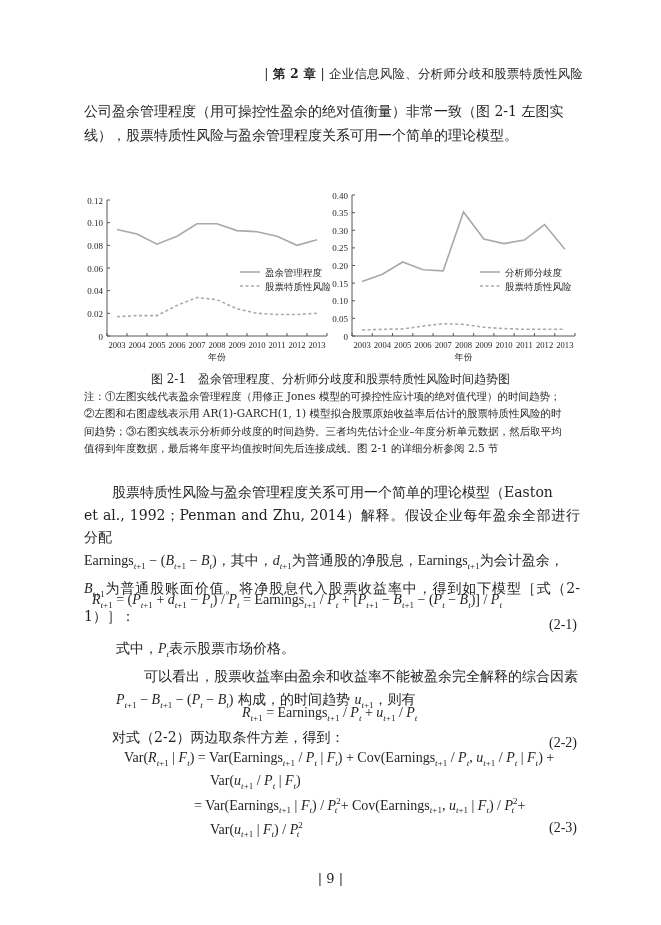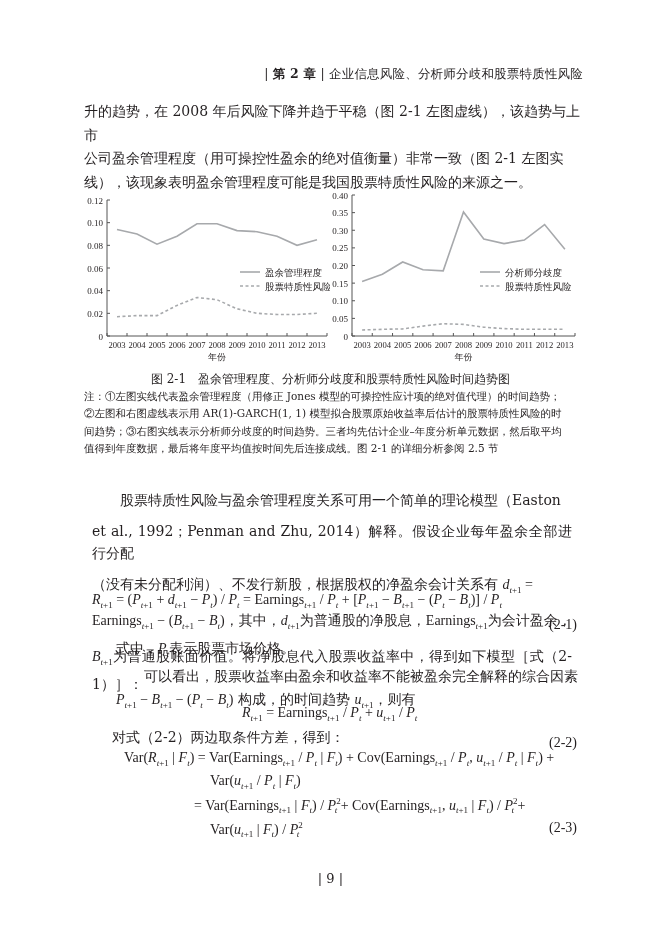--- a/index.html
+++ b/index.html
@@ -9,39 +9,38 @@
   .header b { font-weight: bold; }
   .para { position: absolute; left: 84px; width: 496px; font-size: 14px; line-height: 23px; text-align: justify; }
   .para p { margin: 0; }
   .indent { text-indent: 28px; }
   .chart { position: absolute; }
   .chart svg text { font-family: "Liberation Serif", "DejaVu Serif", serif; fill: #231f20; }
   .caption { position: absolute; top: 371px; left: 0; width: 661px; text-align: center; font-size: 12px; }
   .note { position: absolute; top: 388px; left: 84px; width: 500px; font-size: 10.5px; line-height: 17.3px; text-align: justify; }
   .note p { margin: 0; }
   .body2 { position: absolute; top: 481px; left: 84px; width: 496px; font-size: 14px; line-height: 22.5px; text-align: justify; }
-  .body2 p { margin: 8px; }
+  .body2 p { margin: 0; }
   .eq { font-family: "Liberation Serif", "DejaVu Serif", serif; font-size: 14px; white-space: nowrap; }
   .eqline { position: absolute; font-family: "Liberation Serif", "DejaVu Serif", serif; font-size: 14px; white-space: nowrap; }
   .eqnum { position: absolute; right: 84px; font-family: "Liberation Serif", serif; font-size: 14px; }
   i { font-style: italic; }
   sub, sup { font-size: 9px; }
   .pageno { position: absolute; top: 871px; left: 0; width: 661px; text-align: center; font-size: 13px; }
 </style>
 </head>
 <body>
 
 <div class="header">
   <span>| </span><b>第 2 章</b><span> | </span><span>企业信息风险、分析师分歧和股票特质性风险</span>
 </div>
 
 <div class="para" style="top:100px; line-height:23.5px;">
-  <p>升的趋势，在 2008 年后风险下降并趋于平稳（图 2-1 左图虚线），该趋势与上市</p>
   <p>公司盈余管理程度（用可操控性盈余的绝对值衡量）非常一致（图 2-1 左图实</p>
-  <p>线），该现象表明盈余管理程度可能是我国股票特质性风险的来源之一。</p>
+  <p>线），股票特质性风险与盈余管理程度关系可用一个简单的理论模型。</p>
 </div>
 
 <div class="chart" style="left:80px; top:185px;">
   <svg id="chart0" width="250" height="180">
       <line x1="27" y1="15" x2="27" y2="151" stroke="#555" stroke-width="1"></line>
       <line x1="27" y1="151" x2="247" y2="151" stroke="#555" stroke-width="1"></line>
       <line x1="27" y1="151" x2="30" y2="151" stroke="#555" stroke-width="1"></line>
       <text x="23" y="154.5" font-size="9" text-anchor="end">0</text>
       <line x1="27" y1="128.33333333333334" x2="30" y2="128.33333333333334" stroke="#555" stroke-width="1"></line>
       <text x="23" y="131.83333333333334" font-size="9" text-anchor="end">0.02</text>
@@ -192,21 +191,20 @@
 <div class="note">
   <p>注：①左图实线代表盈余管理程度（用修正 Jones 模型的可操控性应计项的绝对值代理）的时间趋势；</p>
   <p>②左图和右图虚线表示用 AR(1)-GARCH(1, 1) 模型拟合股票原始收益率后估计的股票特质性风险的时</p>
   <p>间趋势；③右图实线表示分析师分歧度的时间趋势。三者均先估计企业–年度分析单元数据，然后取平均</p>
   <p>值得到年度数据，最后将年度平均值按时间先后连接成线。图 2-1 的详细分析参阅 2.5 节</p>
 </div>
 
 <div class="body2">
   <p class="indent">股票特质性风险与盈余管理程度关系可用一个简单的理论模型（Easton</p>
   <p>et al., 1992；Penman and Zhu, 2014）解释。假设企业每年盈余全部进行分配</p>
-  <p><span>（没有未分配利润）、不发行新股，根据股权的净盈余会计关系有 </span><span class="eq"><i>d</i><sub><i>t</i>+1</sub> =</span></p>
   <p><span class="eq"><span>Earnings</span><sub><i>t</i>+1</sub> − (<i>B</i><sub><i>t</i>+1</sub> − <i>B</i><sub><i>t</i></sub>)</span><span>，其中，</span><span class="eq"><i>d</i><sub><i>t</i>+1</sub></span><span>为普通股的净股息，</span><span class="eq"><span>Earnings</span><sub><i>t</i>+1</sub></span><span>为会计盈余，</span></p>
   <p><span class="eq"><i>B</i><sub><i>t</i>+1</sub></span><span>为普通股账面价值。将净股息代入股票收益率中，得到如下模型［式（2-1）］：</span></p>
 </div>
 
 <div class="eqline" style="top:592px; left:92px;">
   <i>R</i><sub><i>t</i>+1</sub> = (<i>P</i><sub><i>t</i>+1</sub> + <i>d</i><sub><i>t</i>+1</sub> − <i>P</i><sub><i>t</i></sub>) / <i>P</i><sub><i>t</i></sub> = <span>Earnings</span><sub><i>t</i>+1</sub> / <i>P</i><sub><i>t</i></sub> + [<i>P</i><sub><i>t</i>+1</sub> − <i>B</i><sub><i>t</i>+1</sub> − (<i>P</i><sub><i>t</i></sub> − <i>B</i><sub><i>t</i></sub>)] / <i>P</i><sub><i>t</i></sub>
 </div>
 <div class="eqnum" style="top:617px;">(2-1)</div>
 
 <div class="para" style="top:637px; line-height:22.5px;margin-left:32px;">

